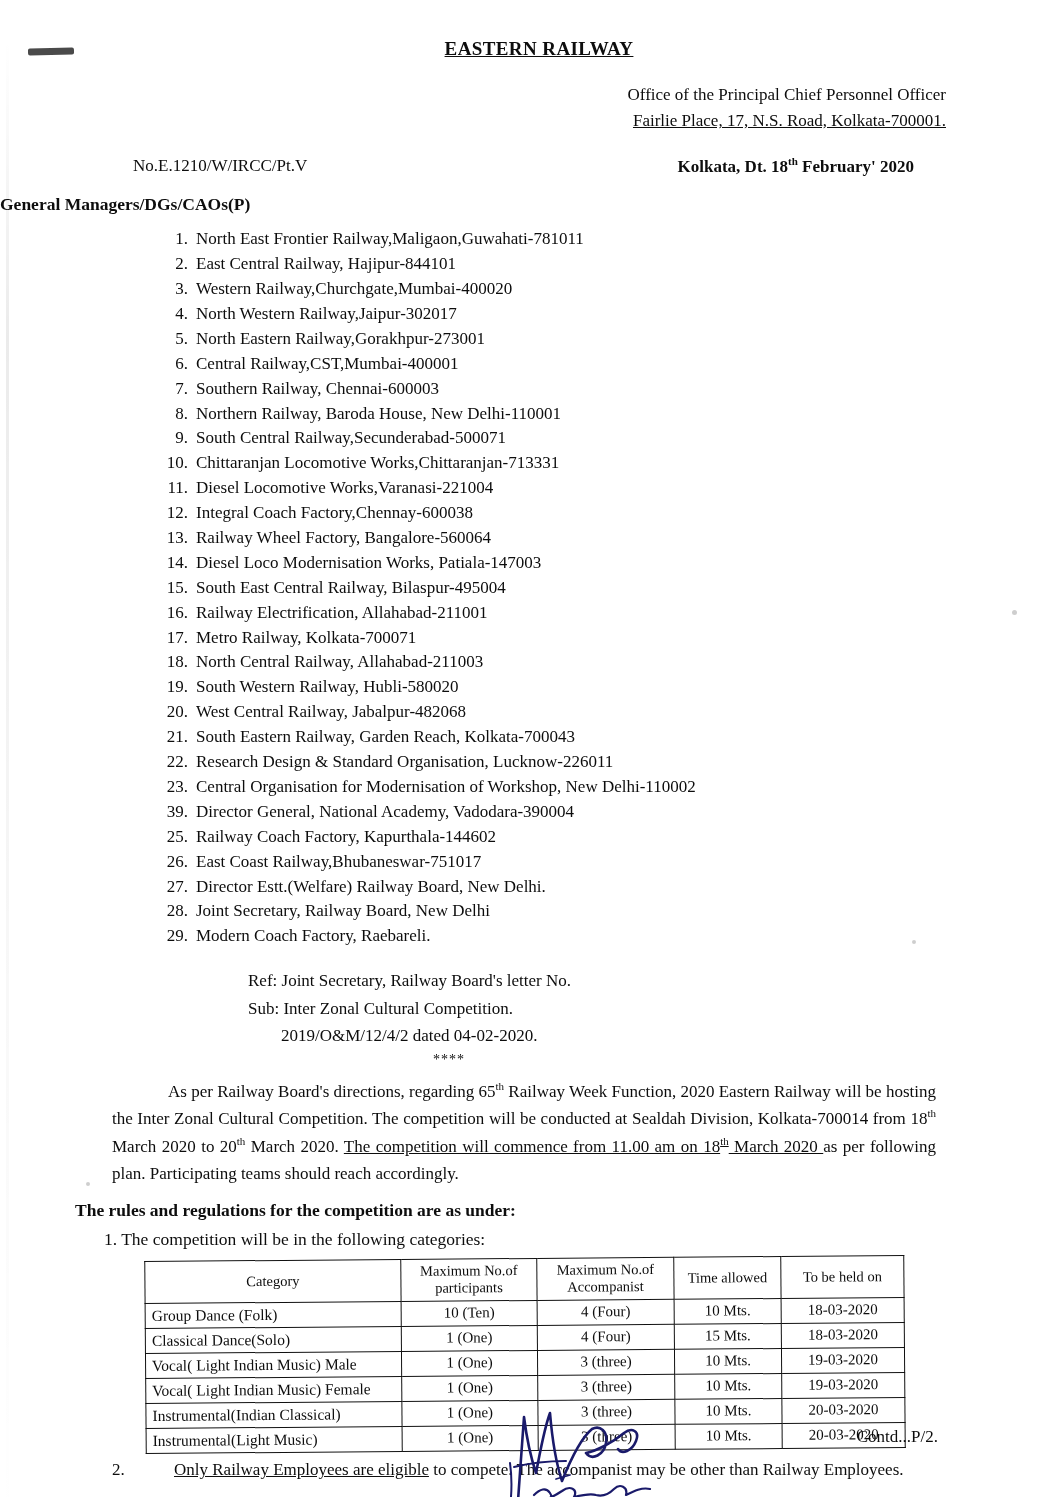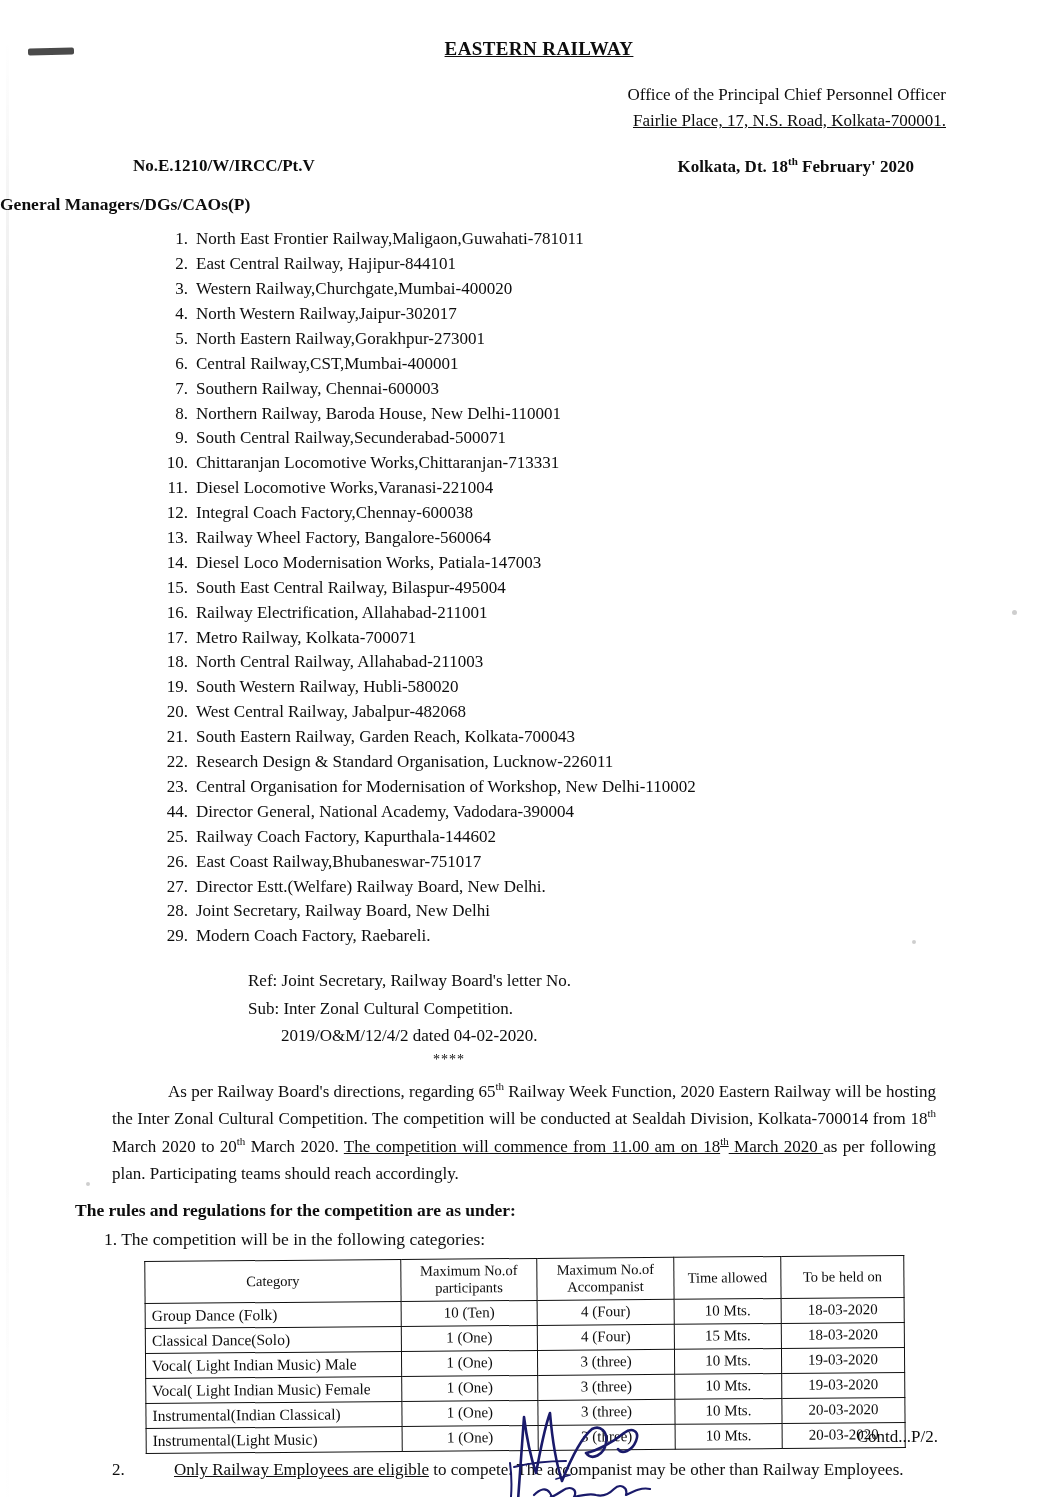--- a/index.html
+++ b/index.html
@@ -69,21 +69,21 @@
   }
 
   .refrow {
     margin-top: 20px;
     display: flex;
     align-items: baseline;
     padding-left: 133px;
     padding-right: 126px;
   }
   .refno {
-    font-weight: bold;
+    font-weight: normal;
     font-size: 17px;
     flex: 0 0 auto;
   }
   .place-date {
     flex: 1 1 auto;
     text-align: right;
     font-weight: bold;
     font-size: 17px;
     padding-right: 18px;
   }
@@ -244,21 +244,21 @@
     <li><span class="num">14.</span><span>Diesel Loco Modernisation Works, Patiala-147003</span></li>
     <li><span class="num">15.</span><span>South East Central Railway, Bilaspur-495004</span></li>
     <li><span class="num">16.</span><span>Railway Electrification, Allahabad-211001</span></li>
     <li><span class="num">17.</span><span>Metro Railway, Kolkata-700071</span></li>
     <li><span class="num">18.</span><span>North Central Railway, Allahabad-211003</span></li>
     <li><span class="num">19.</span><span>South Western Railway, Hubli-580020</span></li>
     <li><span class="num">20.</span><span>West Central Railway, Jabalpur-482068</span></li>
     <li><span class="num">21.</span><span>South Eastern Railway, Garden Reach, Kolkata-700043</span></li>
     <li><span class="num">22.</span><span>Research Design &amp; Standard Organisation, Lucknow-226011</span></li>
     <li><span class="num">23.</span><span>Central Organisation for Modernisation of Workshop, New Delhi-110002</span></li>
-    <li><span class="num">44.</span><span>Director General, National Academy, Vadodara-390004</span></li>
+    <li><span class="num">39.</span><span>Director General, National Academy, Vadodara-390004</span></li>
     <li><span class="num">25.</span><span>Railway Coach Factory, Kapurthala-144602</span></li>
     <li><span class="num">26.</span><span>East Coast Railway,Bhubaneswar-751017</span></li>
     <li><span class="num">27.</span><span>Director Estt.(Welfare) Railway Board, New Delhi.</span></li>
     <li><span class="num">28.</span><span>Joint Secretary, Railway Board, New Delhi</span></li>
     <li><span class="num">29.</span><span>Modern Coach Factory, Raebareli.</span></li>
   </ol>
 
   <div class="sub-block">
     <div>Ref:  Joint Secretary, Railway Board's letter No.</div>
     <div>Sub: Inter Zonal Cultural Competition.</div>

